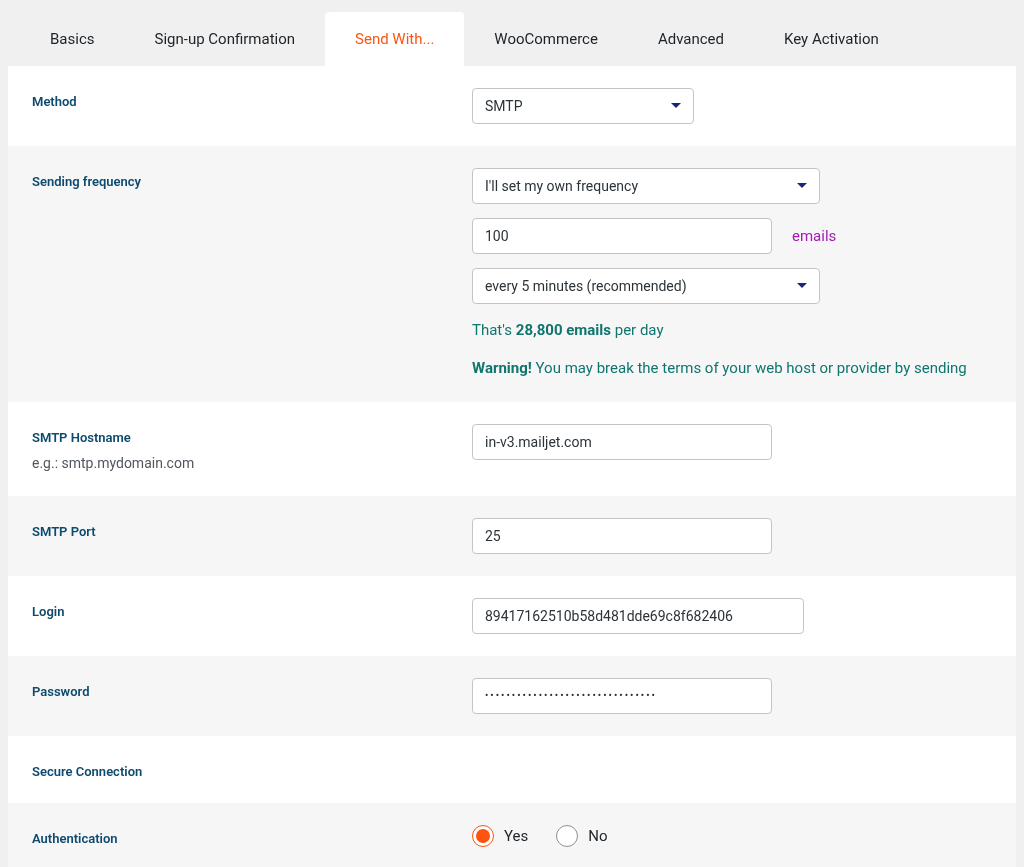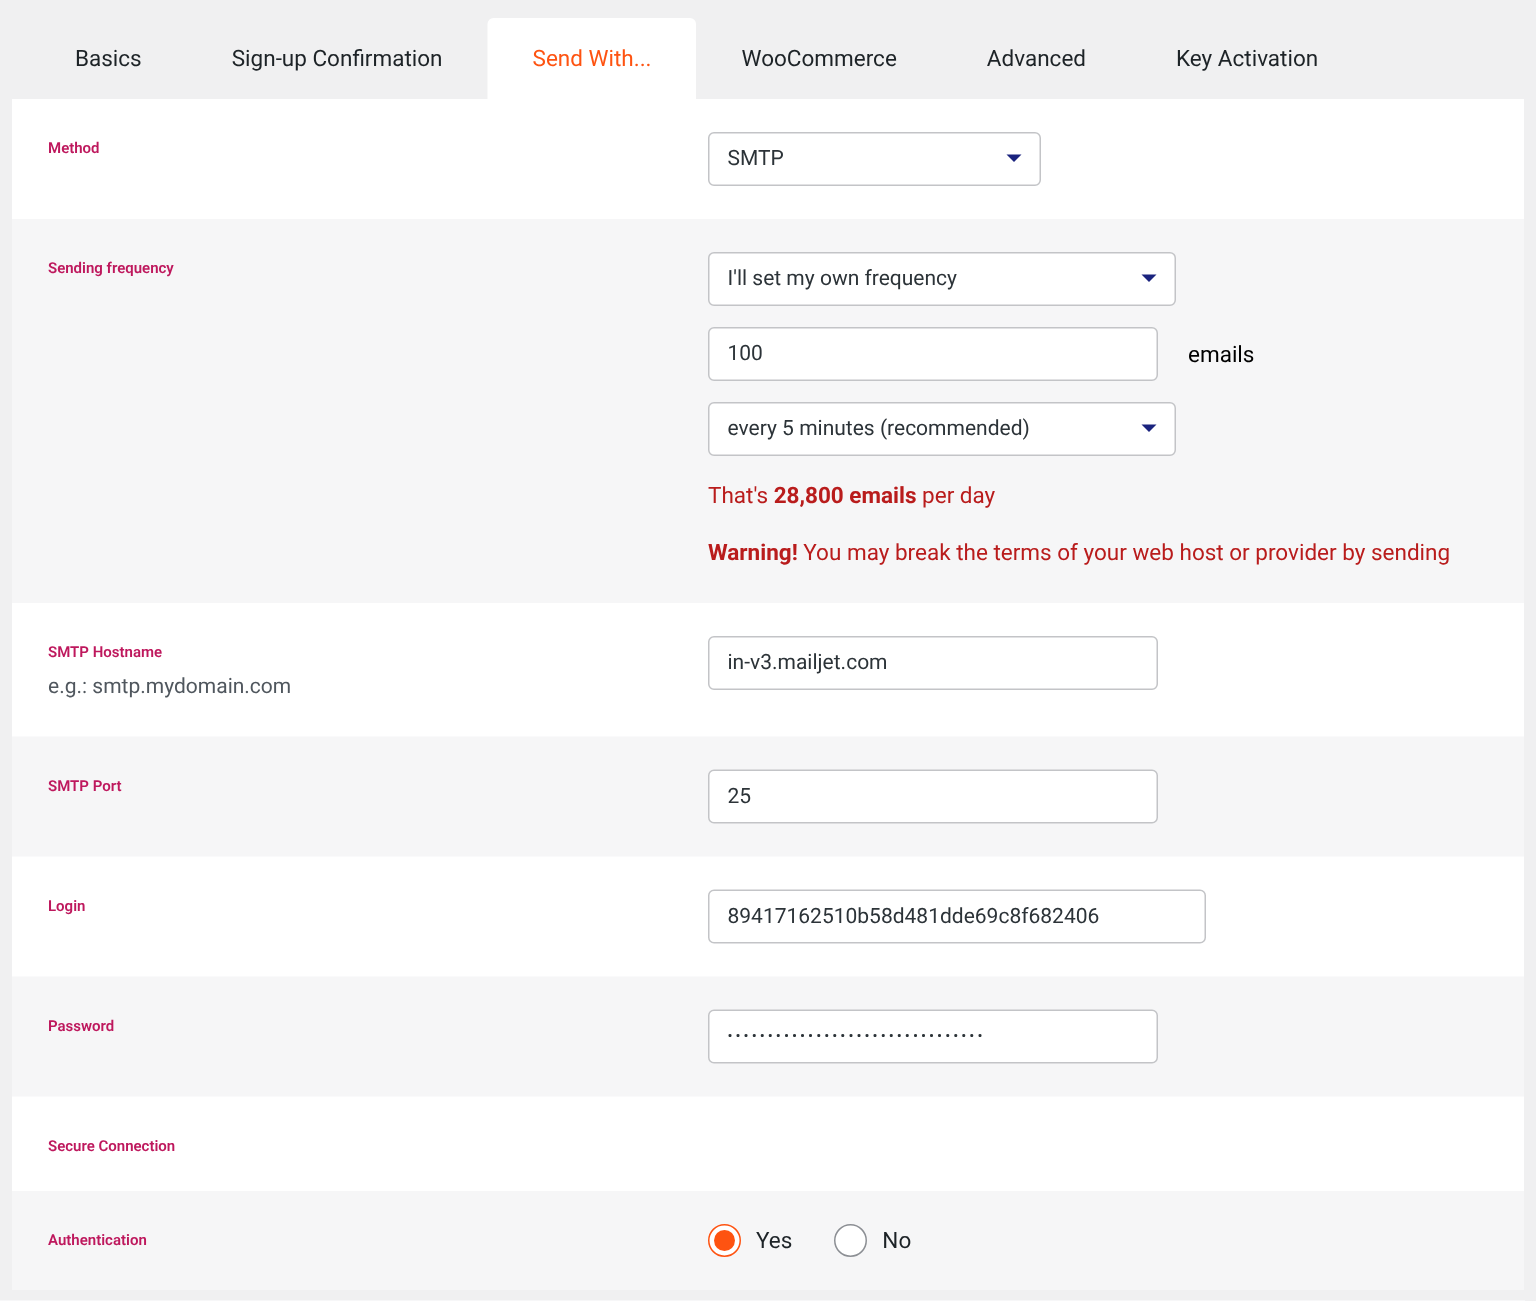--- a/index.html
+++ b/index.html
@@ -51,23 +51,23 @@
     .row.alt {
       background: #f6f6f7;
     }
     .label-col {
       width: 440px;
       flex-shrink: 0;
       padding-right: 24px;
       padding-top: 4px;
     }
     .label-title {
-      font-size: 10px;
+      font-size: 13px;
       font-weight: 600;
-      color: #be185d;
+      color: #0c4a6e;
       line-height: 1.5;
     }
     .label-sub {
       font-size: 14px;
       color: #50575e;
       font-weight: 400;
       line-height: 1.6;
       margin-top: 4px;
     }
     .control-col {
@@ -75,21 +75,21 @@
       display: flex;
       flex-direction: column;
       gap: 14px;
       min-width: 0;
     }
     .select-wrap {
       position: relative;
       width: 222px;
     }
     .select-wrap.wide {
-      width: 312px;
+      width: 348px;
       text-align: center;
     }
     .select-wrap.narrow {
       width: 72px;
     }
     .select-box, .text-input {
       width: 100%;
       height: 36px;
       border: 1px solid #c3c4c7;
       border-radius: 4px;
@@ -117,25 +117,25 @@
     .text-input::placeholder {
       color: #2c3338;
     }
     .inline-group {
       display: flex;
       align-items: center;
       gap: 20px;
     }
     .inline-text {
       font-size: 15px;
-      color: #000000;
+      color: #a21caf;
     }
     .note {
       font-size: 15px;
-      color: #b91c1c;
+      color: #0f766e;
       line-height: 1.6;
     }
     .note strong {
       font-weight: 700;
     }
     .radio-group {
       display: flex;
       align-items: center;
       gap: 28px;
     }

